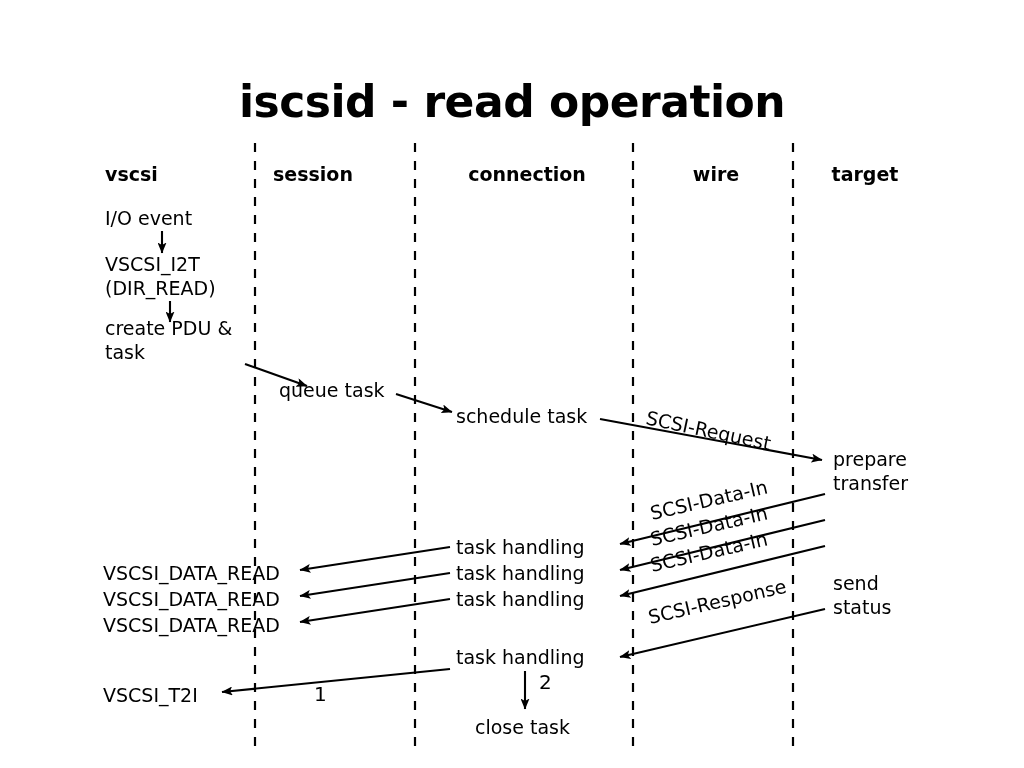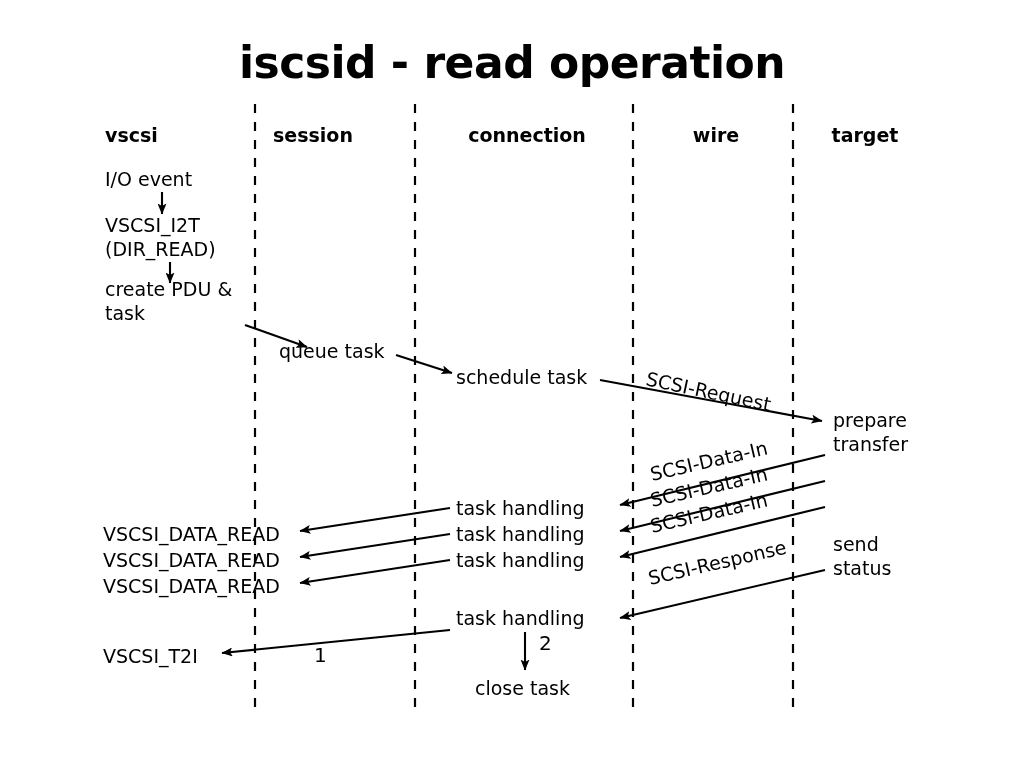--- a/index.html
+++ b/index.html
@@ -12,20 +12,21 @@
     width: 1024px;
     height: 768px;
     overflow: hidden;
     font-family: "DejaVu Sans", sans-serif;
   }
   #stage {
     position: relative;
     width: 1024px;
     height: 658px;
     background: #ffffff;
+    margin-top: 39px;
   }
   svg#diagram {
     position: absolute;
     top: 0;
     left: 0;
     width: 1024px;
     height: 768px;
     display: block;
   }
   .title-text {

